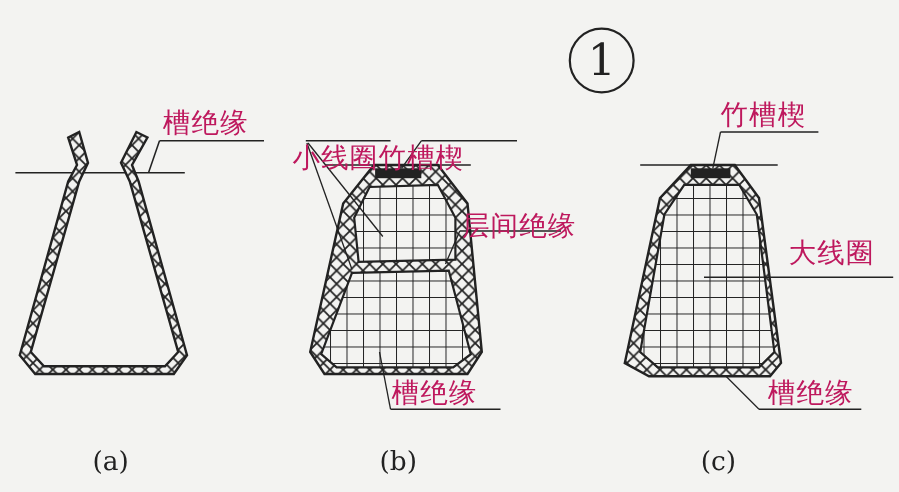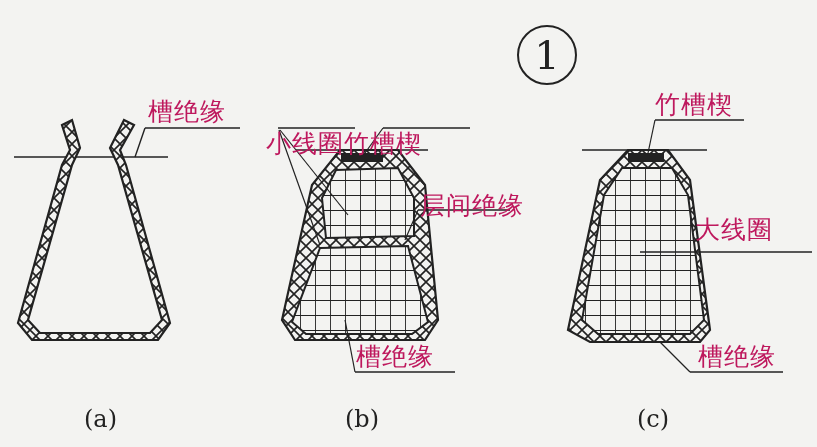--- a/index.html
+++ b/index.html
@@ -69,16 +69,16 @@
   <div class="cap" style="left:84px;top:405px;">(a)</div>
 
   
   <div class="lbl" style="left:266px;top:95px;margin-top:32px;">小线圈竹槽楔</div>
   <div class="lbl" style="left:420px;top:177px;margin-top:12px;">层间绝缘</div>
   <div class="lbl" style="left:356px;top:340px;">槽绝缘</div>
   <div class="cap" style="left:345px;top:405px;">(b)</div>
 
   
   <div class="lbl" style="left:655px;top:88px;">竹槽楔</div>
-  <div class="lbl" style="left:695px;top:213px;">大线圈</div>
+  <div class="lbl" style="left:717px;top:213px;">大线圈</div>
   <div class="lbl" style="left:698px;top:340px;">槽绝缘</div>
   <div class="cap" style="left:637px;top:405px;">(c)</div>
 </div>
 
 </body></html>

